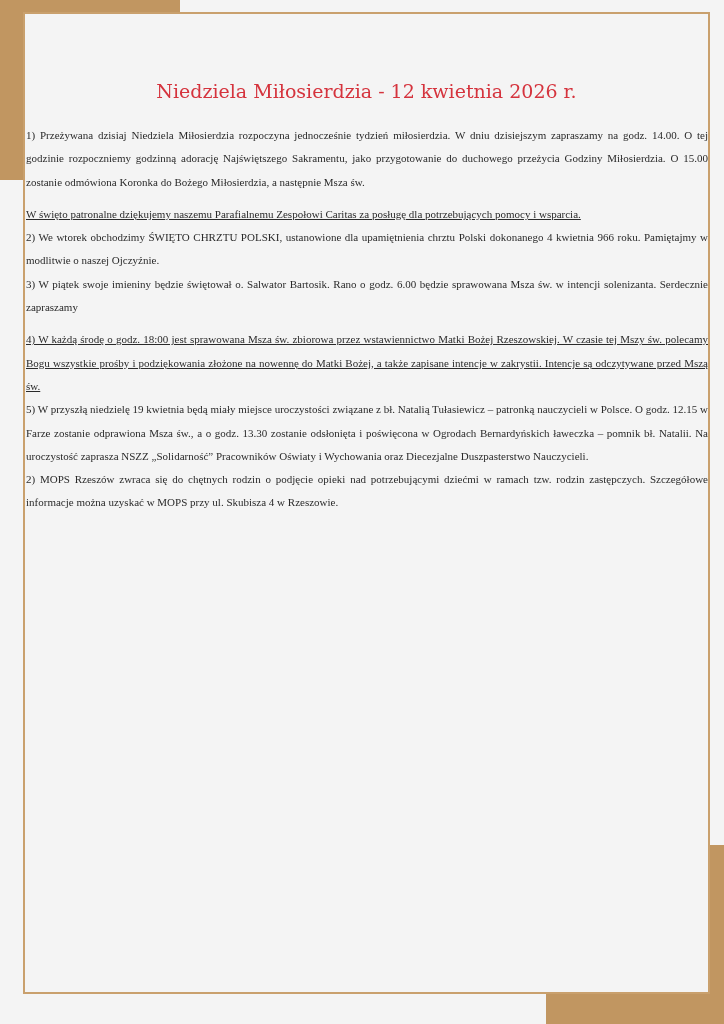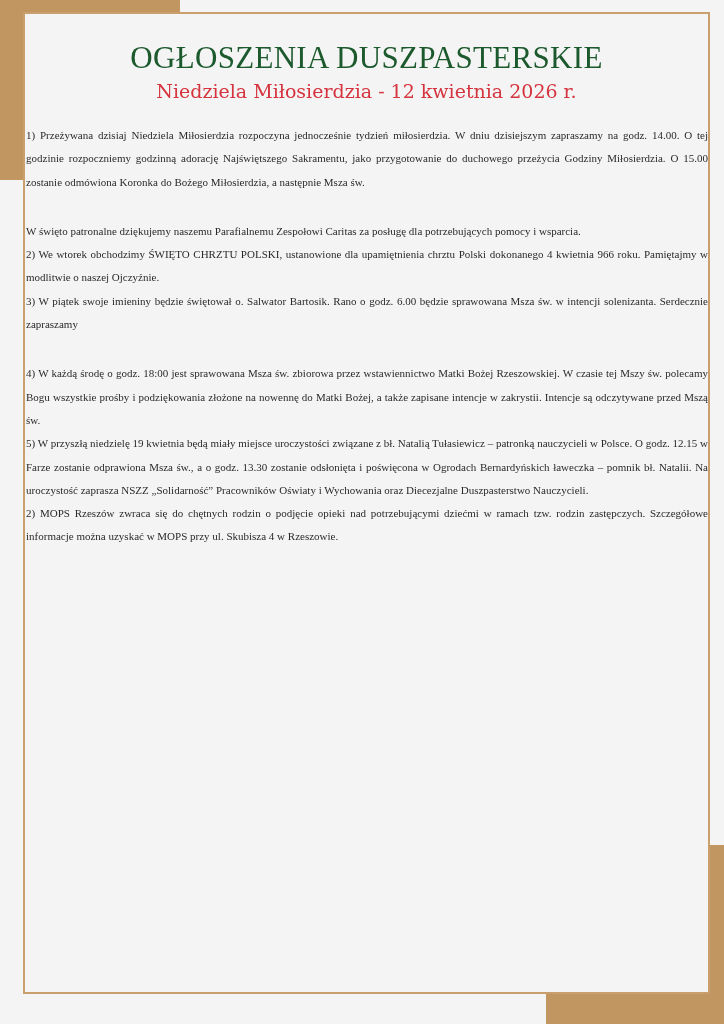--- a/index.html
+++ b/index.html
@@ -35,31 +35,30 @@
     font-size: 19px; font-weight: normal;
   }
   .content {
     position: absolute; left: 0px; top: 110px; width: 684px;
     color: #2a2a2a;
     font-family: "Liberation Serif", "DejaVu Serif", serif;
     font-size: 11px; line-height: 23.3px;
     text-align: justify;
   }
   .content p { margin: 0; padding: 0 1px; }
-  .content p.gap { margin-top: 26px; }
+  .content p.gap { margin-top: 9px; text-decoration: underline; }
   .content b { font-weight: normal; }
 </style>
 </head>
 <body>
 
 <div class="deco-tl"></div>
 <div class="deco-br"></div>
 
 <div class="frame">
-  <h1 class="title" style="margin:0">OGŁOSZENIA DUSZPASTERSKIE</h1>
   <div class="subtitle">Niedziela Miłosierdzia - 12 kwietnia 2026 r.</div>
 
   <div class="content">
     <p>1) Przeżywana dzisiaj Niedziela Miłosierdzia rozpoczyna jednocześnie tydzień miłosierdzia. W dniu dzisiejszym zapraszamy na godz. 14.00. O tej godzinie rozpoczniemy godzinną adorację Najświętszego Sakramentu, jako przygotowanie do duchowego przeżycia Godziny Miłosierdzia. O 15.00 zostanie odmówiona Koronka do Bożego Miłosierdzia, a następnie Msza św.</p>
     <p class="gap">W święto patronalne dziękujemy naszemu Parafialnemu Zespołowi Caritas za posługę dla potrzebujących pomocy i wsparcia.</p>
     <p><span>2) We wtorek obchodzimy </span><b>ŚWIĘTO CHRZTU POLSKI</b><span>, ustanowione dla upamiętnienia chrztu Polski dokonanego 4 kwietnia 966 roku. Pamiętajmy w modlitwie o naszej Ojczyźnie.</span></p>
     <p><span>3) W piątek swoje imieniny będzie świętował </span><b>o. Salwator Bartosik</b><span>. Rano o godz. 6.00 będzie sprawowana Msza św. w intencji solenizanta. Serdecznie zapraszamy</span></p>
     <p class="gap">4) W każdą  środę o godz. 18:00 jest sprawowana Msza św. zbiorowa przez wstawiennictwo Matki Bożej Rzeszowskiej. W czasie tej Mszy św. polecamy Bogu wszystkie prośby i podziękowania złożone na nowennę do Matki Bożej, a także zapisane intencje w zakrystii. Intencje są odczytywane przed Mszą św.</p>
     <p>5) W przyszłą niedzielę 19 kwietnia będą miały miejsce uroczystości związane z bł. Natalią Tułasiewicz – patronką nauczycieli w Polsce. O godz. 12.15 w Farze zostanie odprawiona Msza św., a o godz. 13.30 zostanie odsłonięta i poświęcona w Ogrodach Bernardyńskich ławeczka – pomnik bł. Natalii. Na uroczystość zaprasza NSZZ „Solidarność” Pracowników Oświaty i Wychowania oraz Diecezjalne Duszpasterstwo Nauczycieli.</p>
     <p>2) MOPS Rzeszów zwraca się do chętnych rodzin o podjęcie opieki nad potrzebującymi dziećmi w ramach tzw. rodzin zastępczych. Szczegółowe informacje można uzyskać w MOPS przy ul. Skubisza 4 w Rzeszowie.</p>

